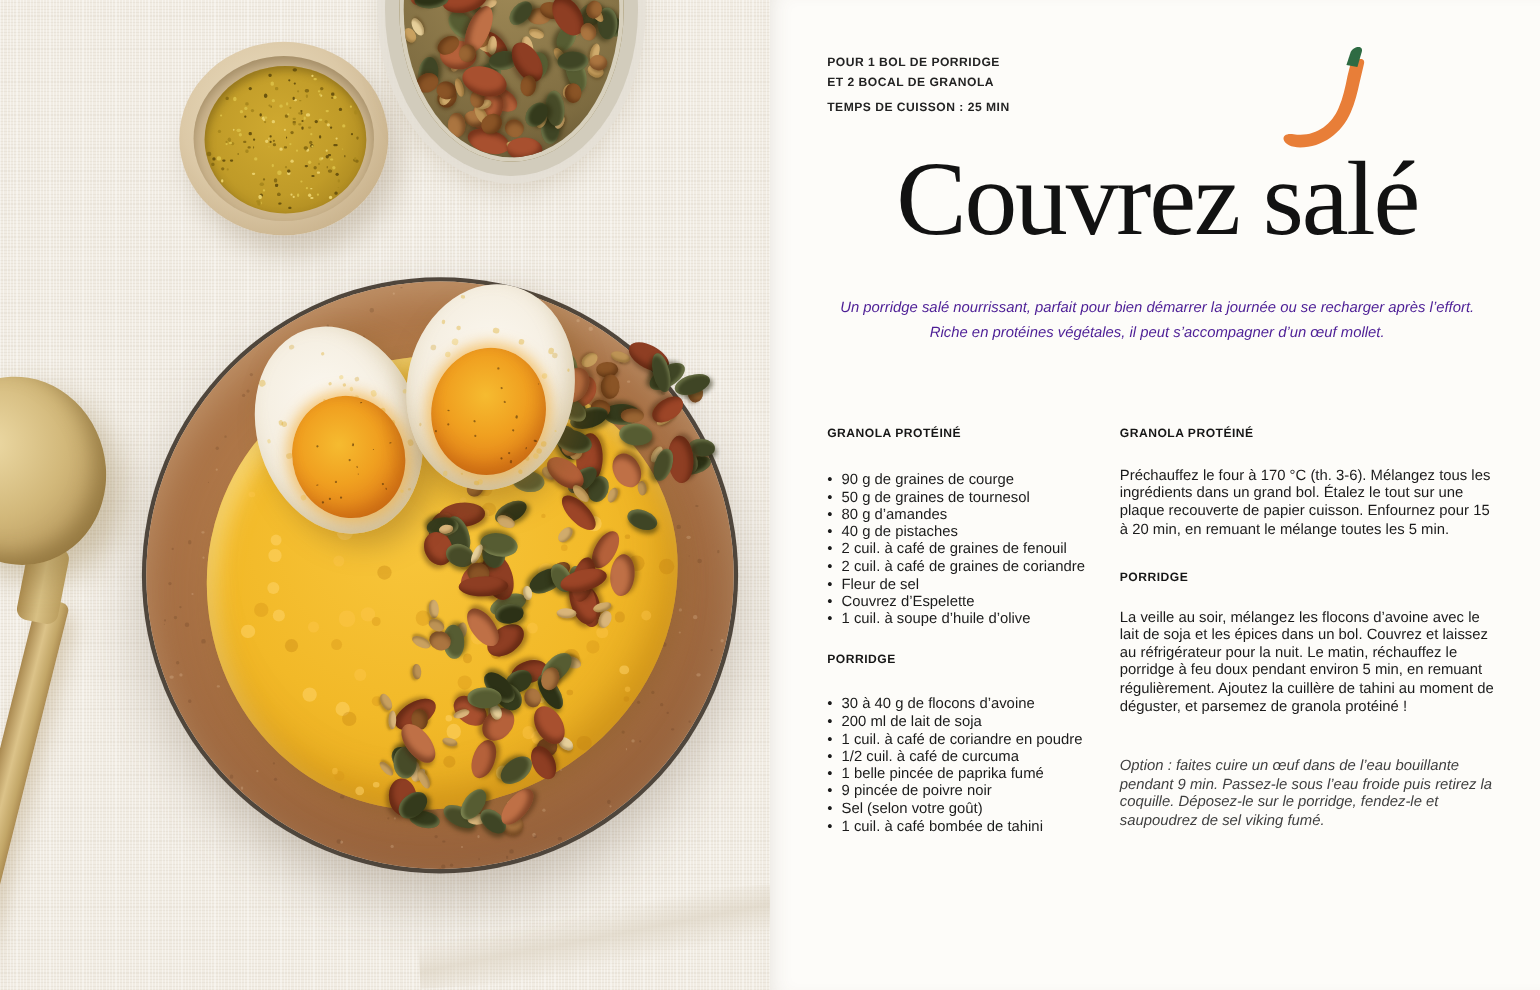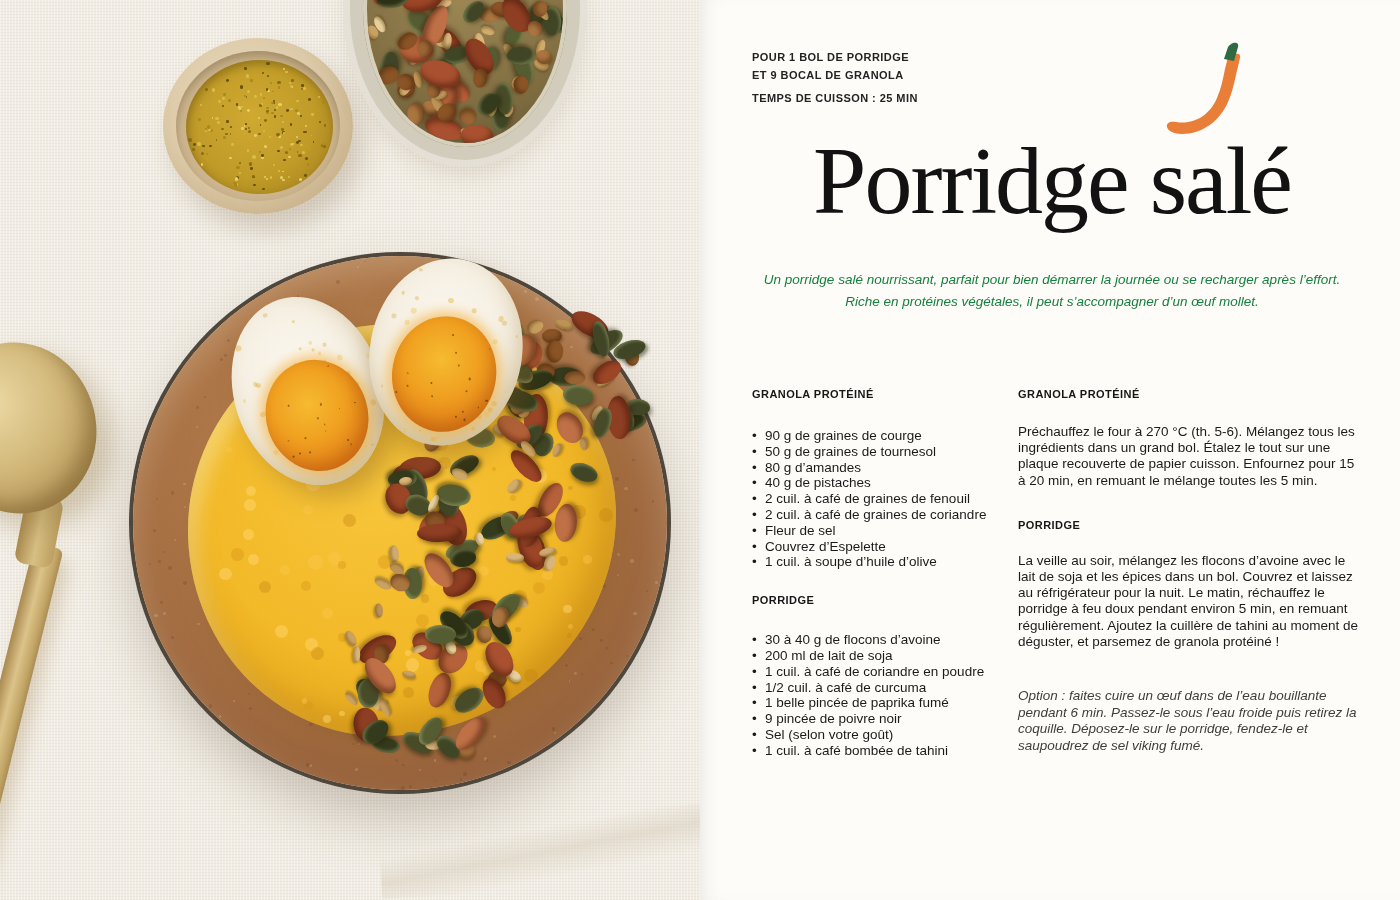--- a/index.html
+++ b/index.html
@@ -87,21 +87,21 @@
     box-shadow:inset 14px 0 22px -16px rgba(90,70,50,.18); }
   .meta { font-size:11px; font-weight:700; letter-spacing:.45px; line-height:18px; color:#232323; }
   .meta-line-3 { margin-top:5px; }
 
   .title-wrap { position:relative; text-align:center; margin:26px 48px 0 0; }
   .title { font-family:"Liberation Serif", serif; font-weight:400; font-size:96px; line-height:1;
     letter-spacing:-2px; color:#121212; white-space:nowrap; }
   .chili { position:absolute; left:410px; top:-92px; width:94px; height:102px; }
 
   .intro { margin:40px 48px 0 0; text-align:center; }
-  .intro p { font-style:italic; font-size:13.5px; line-height:21.5px; color:#15803d;
+  .intro p { font-style:italic; font-size:13.5px; line-height:21.5px; color:#4c1d95;
     max-width:585px; margin:0 auto; }
 
   .columns { display:grid; grid-template-columns:250px 340px; column-gap:16px; margin-top:72px; }
   .sec-heading { font-size:11px; font-weight:700; letter-spacing:.45px; color:#161616; }
   .ing-list { list-style:none; margin:26px 0 0 0; }
   .ing-list li { position:relative; font-size:13.5px; line-height:15.8px; padding-left:13px; color:#1b1b1b; }
   .ing-list li::before { content:"\2022"; position:absolute; left:0; top:0; }
   .left-col .sec-heading.second { display:block; margin-top:24px; }
   .step-par { margin-top:22px; font-size:13.5px; line-height:16.2px; color:#1b1b1b; }
   .right-col .sec-heading.second { display:block; margin-top:30px; }
@@ -997,30 +997,30 @@
         <div class="seed" style="left: 7.42826px; top: 83.4517px; width: 2.03707px; height: 2.03707px; border-radius: 50%; background: rgba(80, 45, 10, 0.55);"></div>
         <div class="seed" style="left: 78.5726px; top: 98.3616px; width: 2.16786px; height: 2.16786px; border-radius: 50%; background: rgba(80, 45, 10, 0.55);"></div>
       </div>
   </div>
 </div>
 
 <div class="page">
 
   <div class="meta">
     <div>POUR 1 BOL DE PORRIDGE</div>
-    <div>ET 9 BOCAL DE GRANOLA</div>
+    <div>ET 2 BOCAL DE GRANOLA</div>
     <div class="meta-line-3">TEMPS DE CUISSON : 25 MIN</div>
   </div>
 
   <div class="title-wrap">
     <svg class="chili" viewBox="0 0 94 102">
       <path d="M73 13 C76 12 79 13 78 17 L74 34 C72 43 70 52 66 61 C58 80 40 93 20 93 C12 93 6 90 5 86 C4 82 8 80 14 81 C32 84 48 74 55 57 C59 48 61 38 63 28 L66 16 C67 14 70 13 73 13 Z" fill="#e87e38"></path>
       <path d="M71 2 C74 1 77 2 76 6 L72 20 L62 18 L66 6 C67 4 69 3 71 2 Z" fill="#2e6b43"></path>
     </svg>
-    <h1 class="title">Porridge salé</h1>
+    <h1 class="title">Couvrez salé</h1>
   </div>
 
   <div class="intro">
     <p>Un porridge salé nourrissant, parfait pour bien démarrer la journée ou se recharger après l’effort.</p>
     <p>Riche en protéines végétales, il peut s’accompagner d’un œuf mollet.</p>
   </div>
 
   <div class="columns">
 
     <div class="left-col">
@@ -1045,23 +1045,23 @@
           <li><span>1/2 cuil. à café de curcuma</span></li>
           <li><span>1 belle pincée de paprika fumé</span></li>
           <li><span>9 pincée de poivre noir</span></li>
           <li><span>Sel (selon votre goût)</span></li>
           <li><span>1 cuil. à café bombée de tahini</span></li>
         </ul>
     </div>
 
     <div class="right-col">
       <span class="sec-heading">GRANOLA PROTÉINÉ</span>
-      <p class="step-par">Préchauffez le four à 270 °C (th. 5-6). Mélangez tous les ingrédients dans un grand bol. Étalez le tout sur une plaque recouverte de papier cuisson. Enfournez pour 15 à 20 min, en remuant le mélange toutes les 5 min.</p>
+      <p class="step-par">Préchauffez le four à 170 °C (th. 3-6). Mélangez tous les ingrédients dans un grand bol. Étalez le tout sur une plaque recouverte de papier cuisson. Enfournez pour 15 à 20 min, en remuant le mélange toutes les 5 min.</p>
 
       <span class="sec-heading second">PORRIDGE</span>
       <p class="step-par">La veille au soir, mélangez les flocons d’avoine avec le lait de soja et les épices dans un bol. Couvrez et laissez au réfrigérateur pour la nuit. Le matin, réchauffez le porridge à feu doux pendant environ 5 min, en remuant régulièrement. Ajoutez la cuillère de tahini au moment de déguster, et parsemez de granola protéiné !</p>
 
-      <p class="option-par">Option : faites cuire un œuf dans de l’eau bouillante pendant 6 min. Passez-le sous l’eau froide puis retirez la coquille. Déposez-le sur le porridge, fendez-le et saupoudrez de sel viking fumé.</p>
+      <p class="option-par">Option : faites cuire un œuf dans de l’eau bouillante pendant 9 min. Passez-le sous l’eau froide puis retirez la coquille. Déposez-le sur le porridge, fendez-le et saupoudrez de sel viking fumé.</p>
     </div>
 
   </div>
 
 </div>
 
 </body></html>

